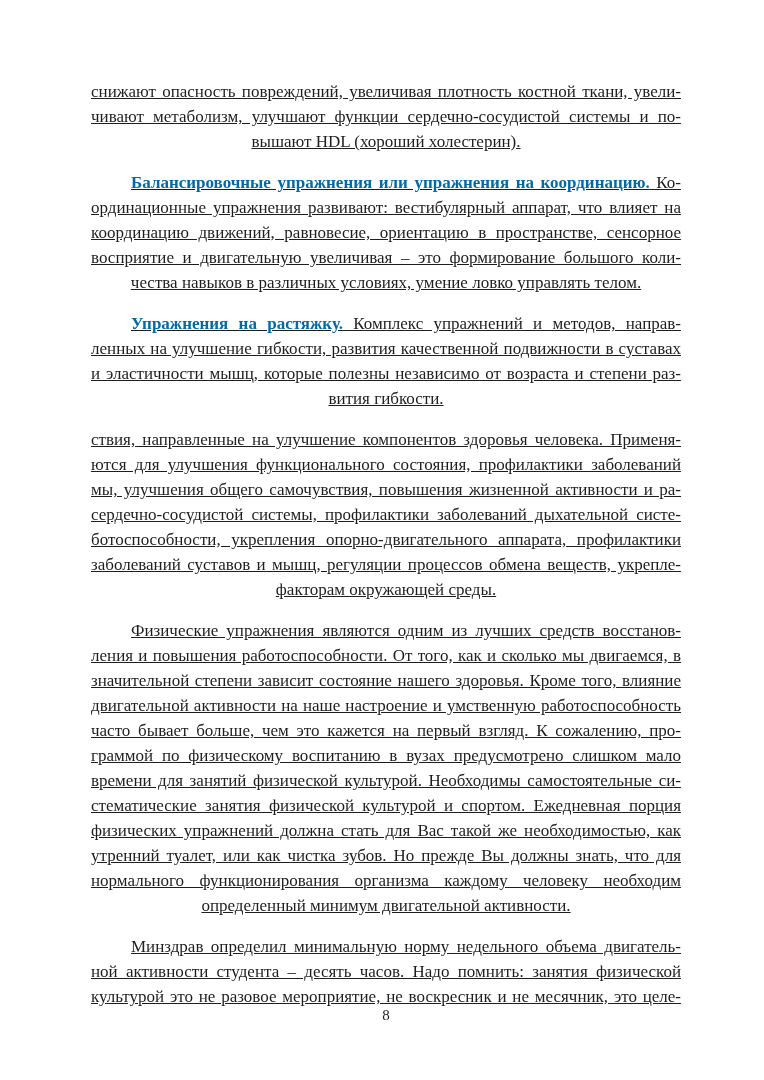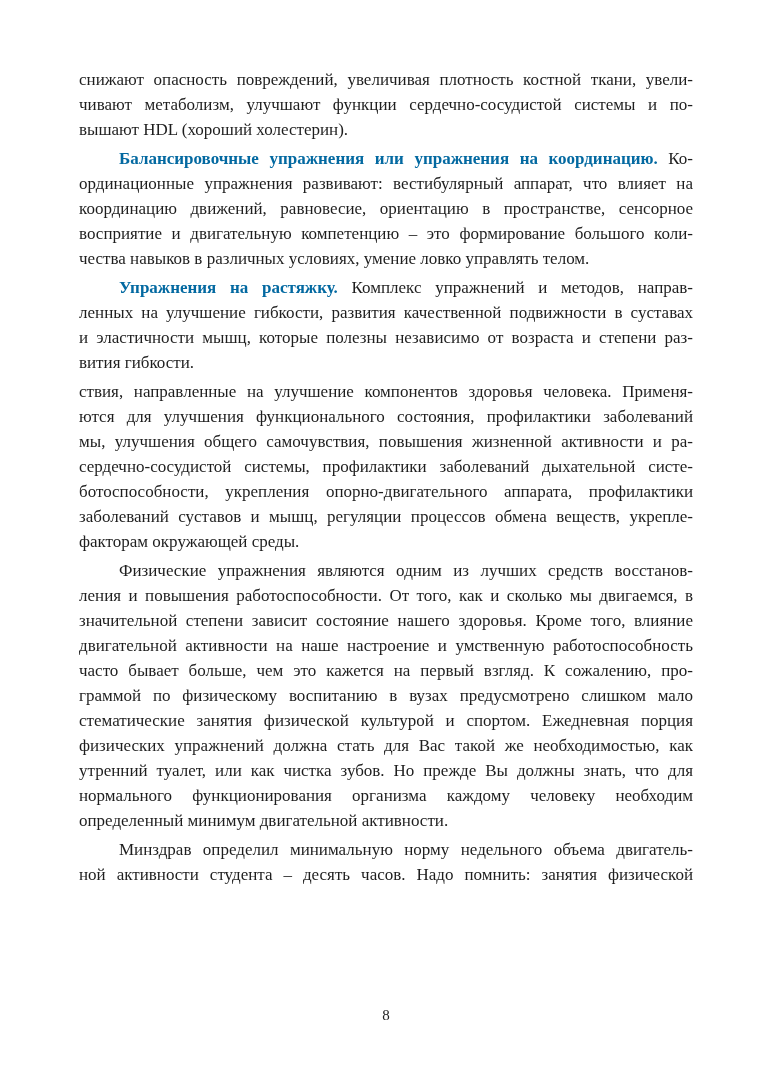--- a/index.html
+++ b/index.html
@@ -16,29 +16,30 @@
     color: #1e1e1e;
     overflow: hidden;
   }
   .textcol {
     position: absolute;
     left: 75px;
     top: 63px;
     width: 622px;
   }
   .paragraph {
-    margin: 4px;
+    margin: 16px;
     padding: 0;
+    text-decoration: underline;
   }
   .line {
     font-size: 17px;
     line-height: 25px;
     height: 25px;
     overflow: hidden;
-    text-align: left;
+    text-align: center;
     white-space: nowrap;
   }
   .line.j {
     white-space: normal;
     text-align: justify;
     text-align-last: justify;
   }
   .line.indent {
     text-indent: 40px;
   }
@@ -63,21 +64,21 @@
   <div class="textcol" id="paragraphs">
       <div class="paragraph">
         <div class="line j"><span>снижают опасность повреждений, увеличивая плотность костной ткани, увели-</span></div>
         <div class="line j"><span>чивают метаболизм, улучшают функции сердечно-сосудистой системы и по-</span></div>
         <div class="line"><span>вышают HDL (хороший холестерин).</span></div>
       </div>
       <div class="paragraph">
         <div class="line j indent"><b>Балансировочные упражнения или упражнения на координацию.</b><span> Ко-</span></div>
         <div class="line j"><span>ординационные упражнения развивают: вестибулярный аппарат, что влияет на</span></div>
         <div class="line j"><span>координацию движений, равновесие, ориентацию в пространстве, сенсорное</span></div>
-        <div class="line j"><span>восприятие и двигательную компетенцию – это формирование большого коли-</span></div>
+        <div class="line j"><span>восприятие и двигательную увеличивая – это формирование большого коли-</span></div>
         <div class="line"><span>чества навыков в различных условиях, умение ловко управлять телом.</span></div>
       </div>
       <div class="paragraph">
         <div class="line j indent"><b>Упражнения на растяжку.</b><span> Комплекс упражнений и методов, направ-</span></div>
         <div class="line j"><span>ленных на улучшение гибкости, развития качественной подвижности в суставах</span></div>
         <div class="line j"><span>и эластичности мышц, которые полезны независимо от возраста и степени раз-</span></div>
         <div class="line"><span>вития гибкости.</span></div>
       </div>
       <div class="paragraph">
         <div class="line j"><span>ствия, направленные на улучшение компонентов здоровья человека. Применя-</span></div>
@@ -88,25 +89,27 @@
         <div class="line j"><span>заболеваний суставов и мышц, регуляции процессов обмена веществ, укрепле-</span></div>
         <div class="line"><span>факторам окружающей среды.</span></div>
       </div>
       <div class="paragraph">
         <div class="line j indent"><span>Физические упражнения являются одним из лучших средств восстанов-</span></div>
         <div class="line j"><span>ления и повышения работоспособности. От того, как и сколько мы двигаемся, в</span></div>
         <div class="line j"><span>значительной степени зависит состояние нашего здоровья. Кроме того, влияние</span></div>
         <div class="line j"><span>двигательной активности на наше настроение и умственную работоспособность</span></div>
         <div class="line j"><span>часто бывает больше, чем это кажется на первый взгляд. К сожалению, про-</span></div>
         <div class="line j"><span>граммой по физическому воспитанию в вузах предусмотрено слишком мало</span></div>
+        <div class="line j"><span>времени для занятий физической культурой. Необходимы самостоятельные си-</span></div>
         <div class="line j"><span>стематические занятия физической культурой и спортом. Ежедневная порция</span></div>
         <div class="line j"><span>физических упражнений должна стать для Вас такой же необходимостью, как</span></div>
         <div class="line j"><span>утренний туалет, или как чистка зубов. Но прежде Вы должны знать, что для</span></div>
         <div class="line j"><span>нормального функционирования организма каждому человеку необходим</span></div>
         <div class="line"><span>определенный минимум двигательной активности.</span></div>
       </div>
       <div class="paragraph">
         <div class="line j indent"><span>Минздрав определил минимальную норму недельного объема двигатель-</span></div>
         <div class="line j"><span>ной активности студента – десять часов. Надо помнить: занятия физической</span></div>
+        <div class="line j"><span>культурой это не разовое мероприятие, не воскресник и не месячник, это целе-</span></div>
       </div>
     </div>
   <div class="pagenum">8</div>
 </div>
 
 </body></html>

